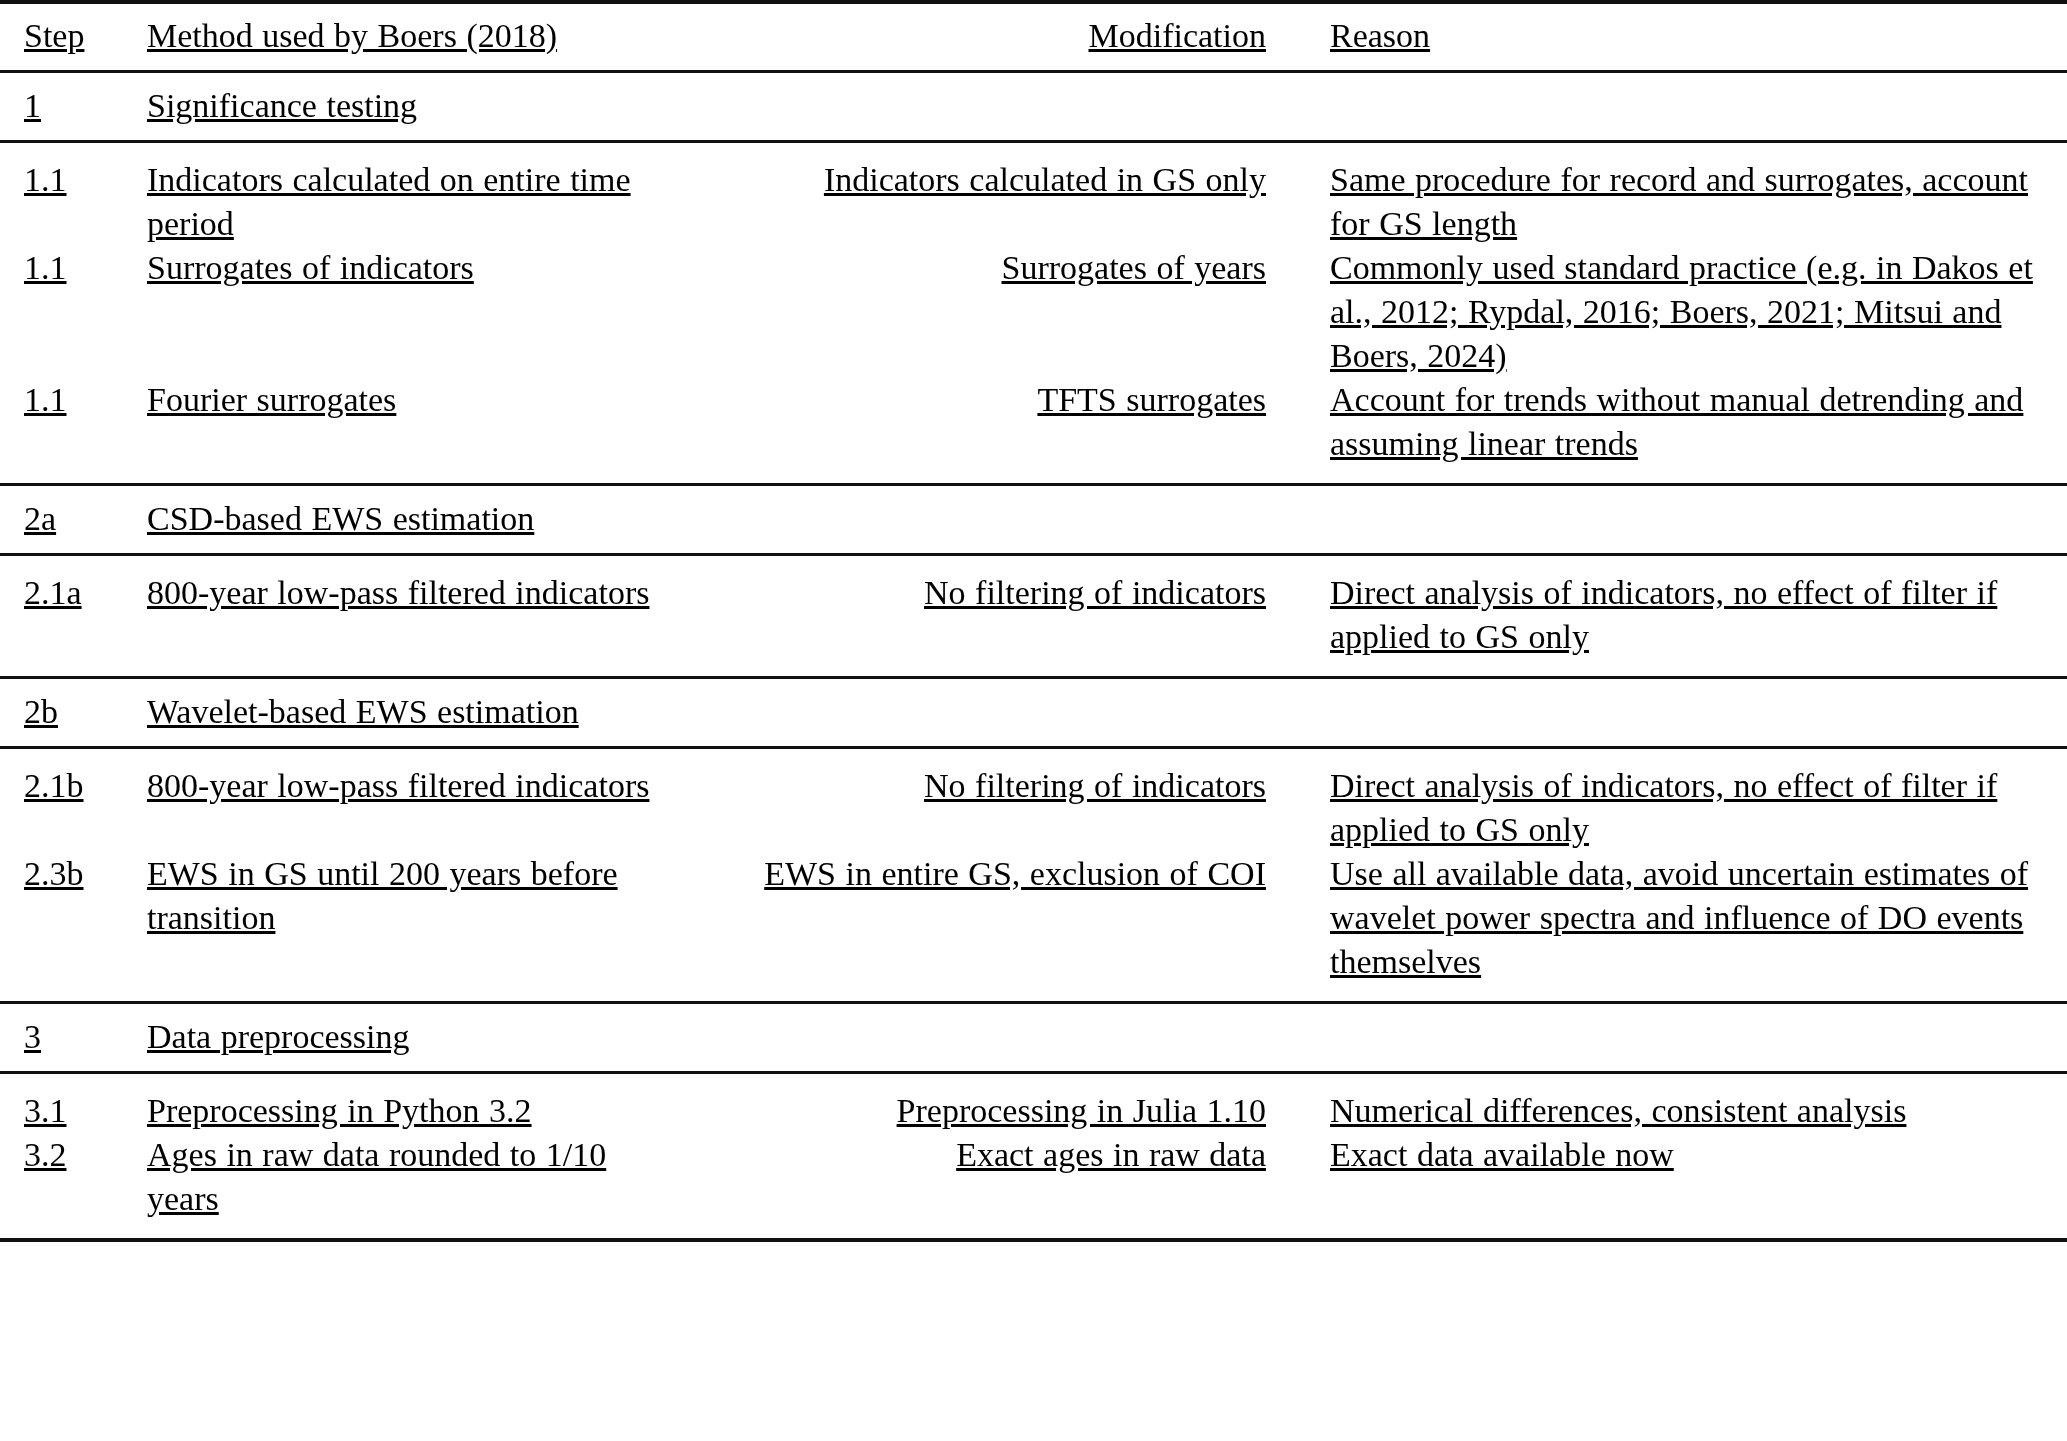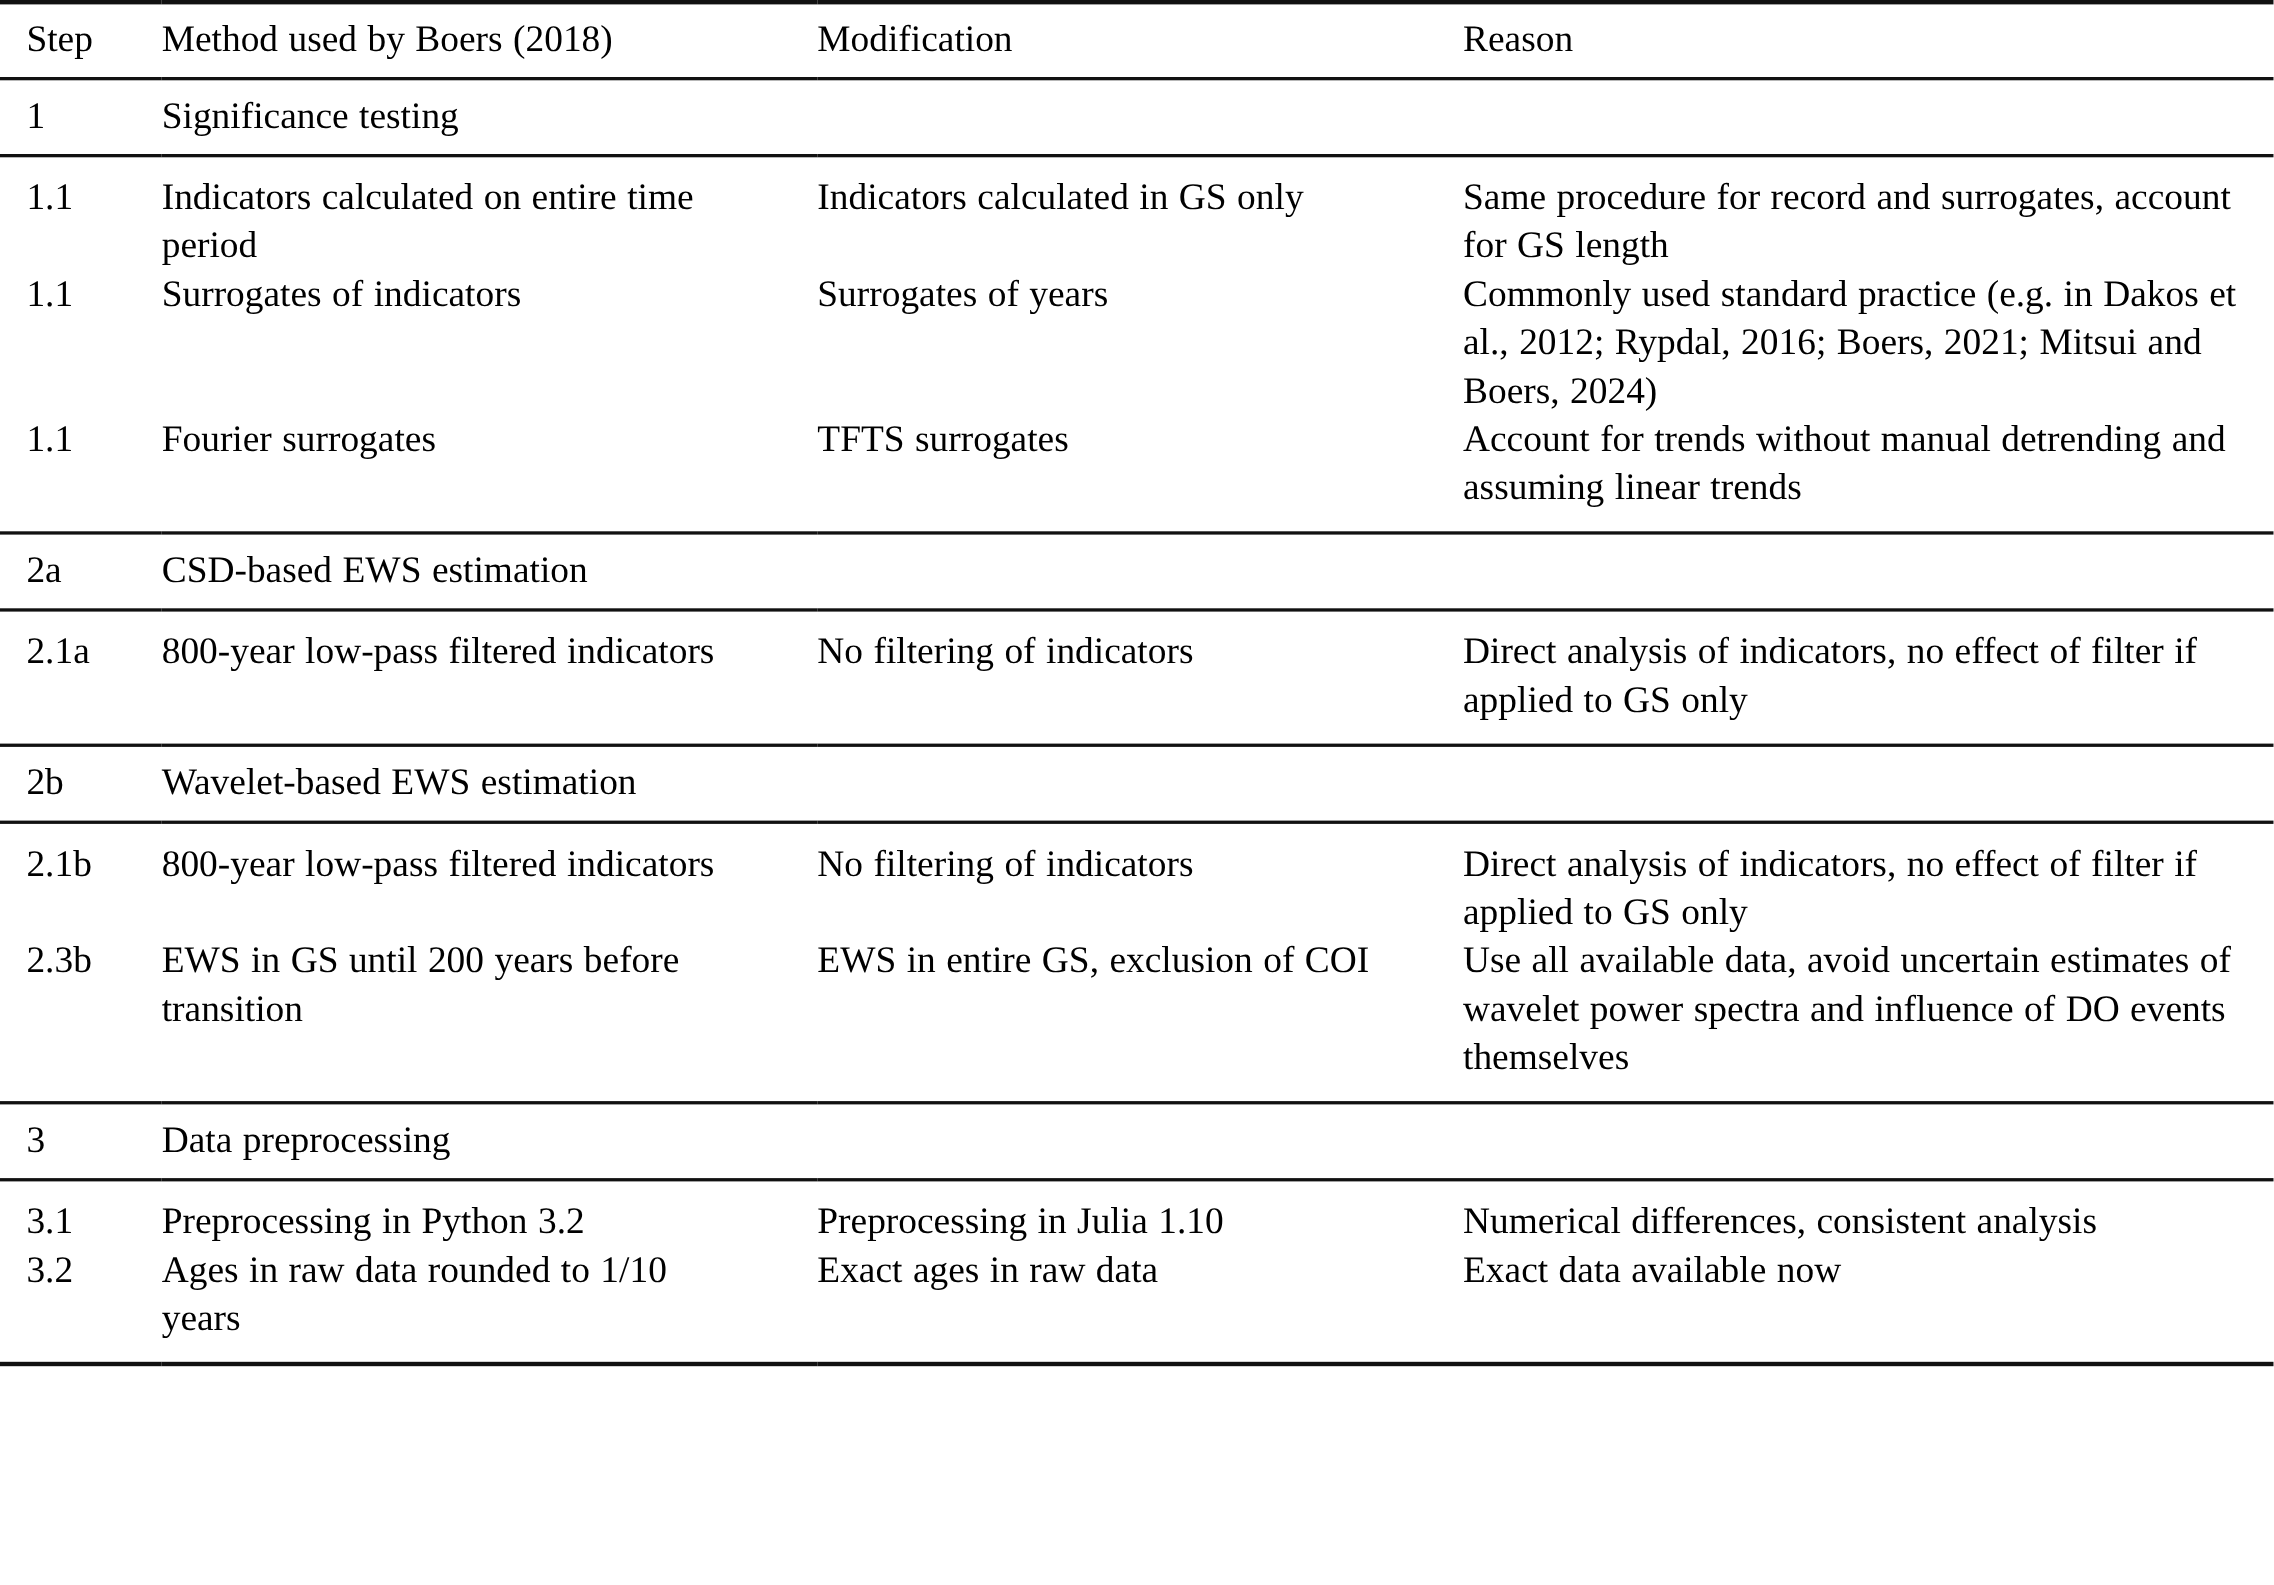--- a/index.html
+++ b/index.html
@@ -23,24 +23,25 @@
     border-bottom: 4px solid #111111;
   }
   col.c1 { width: 147px; }
   col.c2 { width: 596px; }
   col.c3 { width: 587px; }
   col.c4 { width: 737px; }
   td {
     vertical-align: top;
     padding: 0;
     word-spacing: 1px;
+    text-decoration: underline;
   }
   td.step   { padding-left: 24px; }
   td.method { padding-right: 70px; }
-  td.modif  { padding-right: 64px; }
+  td.modif  { padding-right: 64px; text-align: right; }
   td.reason { padding-right: 34px; }
 
   thead { border-bottom: 3px solid #111111; }
   thead td { padding-top: 10px; padding-bottom: 12px; }
 
   tbody { border-bottom: 3px solid #111111; }
   tbody.sect td { padding-top: 11px; padding-bottom: 12px; }
 
   tbody.group tr:first-child td { padding-top: 15px; }
   tbody.group tr:last-child td  { padding-bottom: 17px; }

